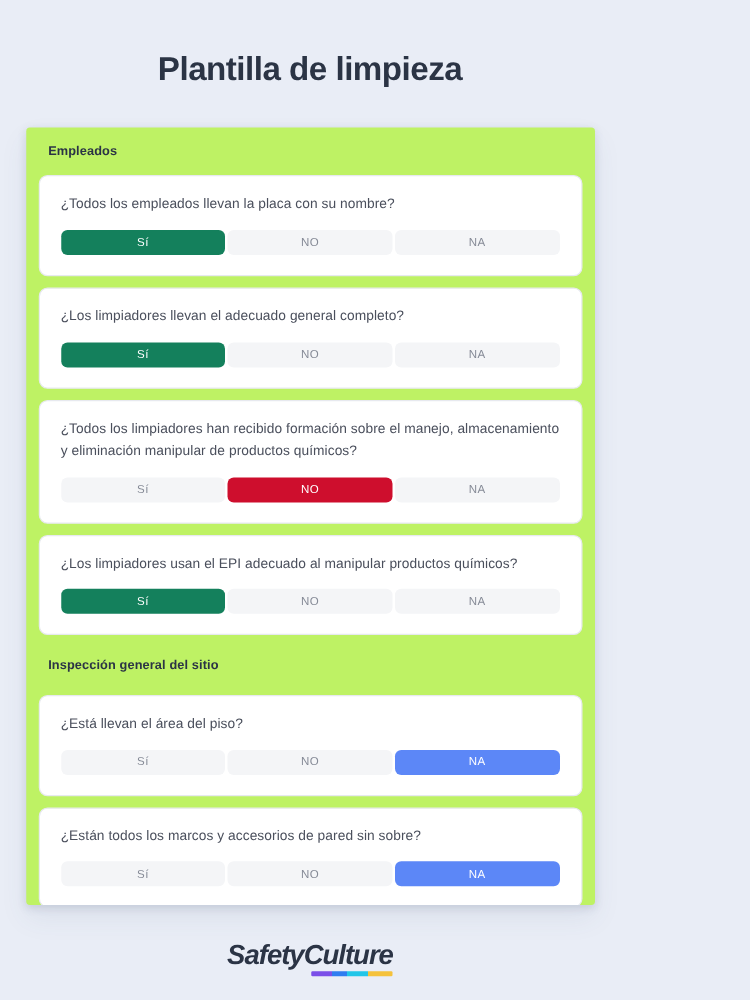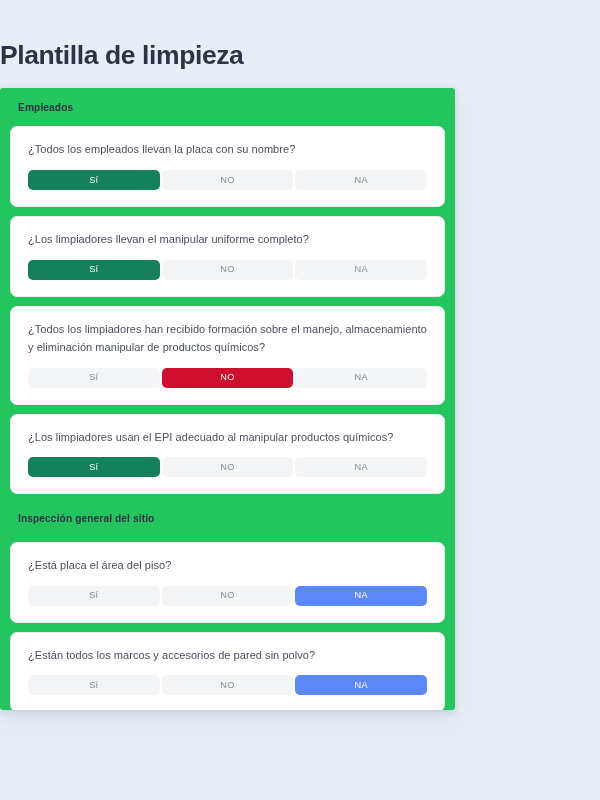--- a/index.html
+++ b/index.html
@@ -16,40 +16,40 @@
     -webkit-font-smoothing: antialiased;
     overflow: hidden;
   }
 
   .page {
     width: 496px;
     height: 800px;
     position: relative;
     display: flex;
     flex-direction: column;
-    align-items: flex-start;
+    align-items: center;
   }
 
   
   .page-title {
     margin-top: 41px;
     font-size: 26.5px;
     font-weight: bold;
     letter-spacing: -0.4px;
     color: #2b3445;
     text-align: center;
     line-height: 1.1;
   }
 
   
   .form-panel {
-    margin-top: 18px;
+    margin-top: 32px;
     width: 455px;
     height: 622px;
-    background: #22c55e;
+    background: #bef264;
     border-radius: 3px;
     box-shadow: 0 2px 7px rgba(70, 85, 120, 0.17), 0 10px 22px rgba(70, 85, 120, 0.08);
     padding: 11px 10px 10px 10px;
     overflow: hidden;
     position: relative;
   }
 
   .panel-inner {
     width: 100%;
   }
@@ -174,21 +174,21 @@
     <div class="section-header">Empleados</div>
         <div class="question-card">
           <div class="question-text">¿Todos los empleados llevan la placa con su nombre?</div>
           <div class="answers">
             <button class="answer-btn sel-yes" aria-pressed="true">Sí</button>
             <button class="answer-btn" aria-pressed="false">NO</button>
             <button class="answer-btn" aria-pressed="false">NA</button>
           </div>
         </div>
         <div class="question-card">
-          <div class="question-text">¿Los limpiadores llevan el manipular uniforme completo?</div>
+          <div class="question-text">¿Los limpiadores llevan el adecuado general completo?</div>
           <div class="answers">
             <button class="answer-btn sel-yes" aria-pressed="true">Sí</button>
             <button class="answer-btn" aria-pressed="false">NO</button>
             <button class="answer-btn" aria-pressed="false">NA</button>
           </div>
         </div>
         <div class="question-card">
           <div class="question-text">¿Todos los limpiadores han recibido formación sobre el manejo, almacenamiento y eliminación manipular de productos químicos?</div>
           <div class="answers">
             <button class="answer-btn" aria-pressed="false">Sí</button>
@@ -199,32 +199,38 @@
         <div class="question-card">
           <div class="question-text">¿Los limpiadores usan el EPI adecuado al manipular productos químicos?</div>
           <div class="answers">
             <button class="answer-btn sel-yes" aria-pressed="true">Sí</button>
             <button class="answer-btn" aria-pressed="false">NO</button>
             <button class="answer-btn" aria-pressed="false">NA</button>
           </div>
         </div>
         <div class="section-header second">Inspección general del sitio</div>
         <div class="question-card">
-          <div class="question-text">¿Está placa el área del piso?</div>
+          <div class="question-text">¿Está llevan el área del piso?</div>
           <div class="answers">
             <button class="answer-btn" aria-pressed="false">Sí</button>
             <button class="answer-btn" aria-pressed="false">NO</button>
             <button class="answer-btn sel-na" aria-pressed="true">NA</button>
           </div>
         </div>
         <div class="question-card">
-          <div class="question-text">¿Están todos los marcos y accesorios de pared sin polvo?</div>
+          <div class="question-text">¿Están todos los marcos y accesorios de pared sin sobre?</div>
           <div class="answers">
             <button class="answer-btn" aria-pressed="false">Sí</button>
             <button class="answer-btn" aria-pressed="false">NO</button>
             <button class="answer-btn sel-na" aria-pressed="true">NA</button>
           </div>
         </div>
       </div>
   </div>
 
+  <div class="footer-logo">
+    <span class="logo-wordmark">
+      <span class="logo-part">Safety</span><span class="logo-part">Culture</span>
+      <span class="logo-underline"></span>
+    </span>
+  </div>
 
 </div>
 
 </body></html>

